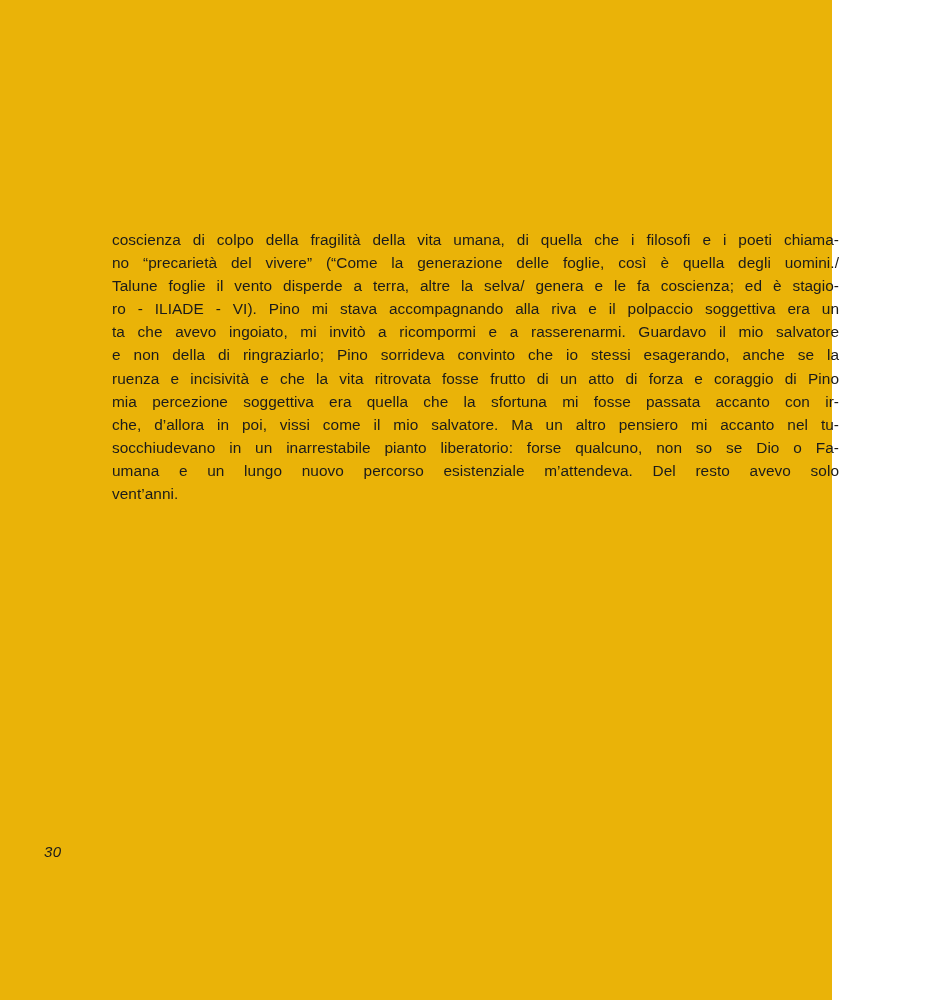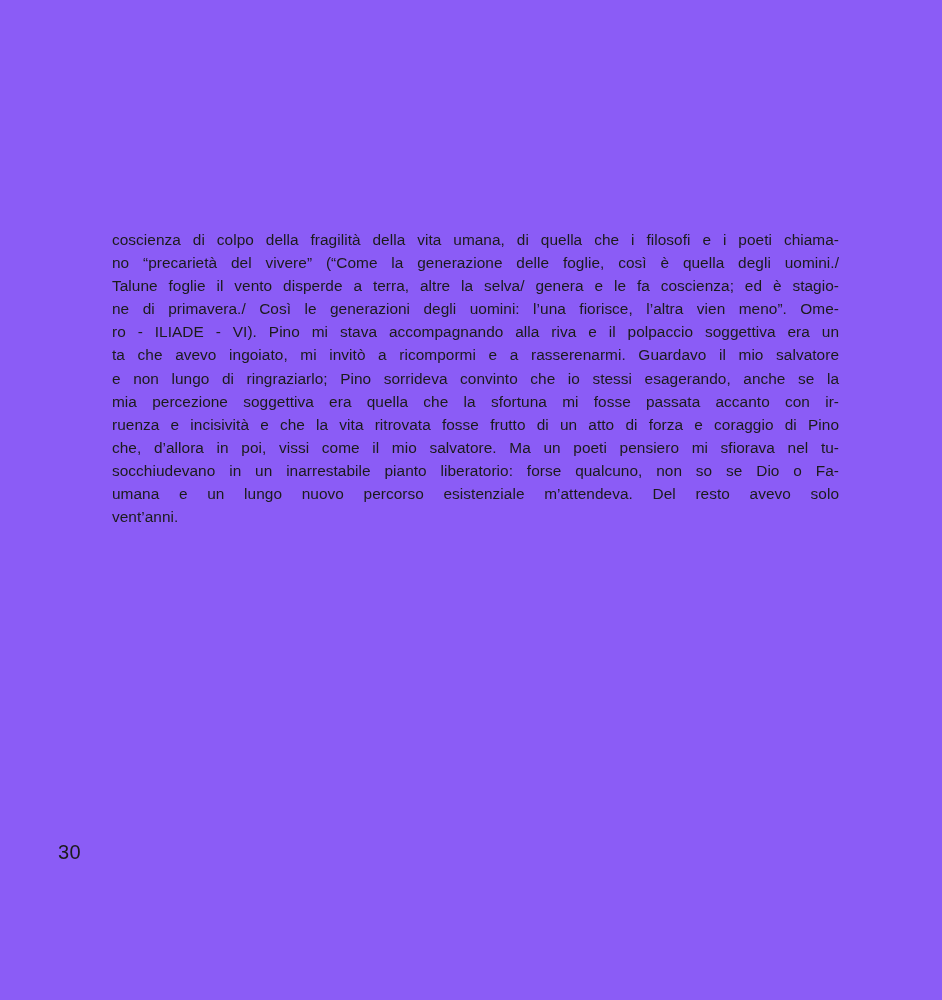--- a/index.html
+++ b/index.html
@@ -10,23 +10,23 @@
   body {
     width: 942px;
     height: 1000px;
     background: #ffffff;
     font-family: "Liberation Sans", sans-serif;
     overflow: hidden;
   }
 
   .page {
     position: relative;
-    width: 942px;
+    width: 832px;
     height: 1000px;
-    background: #8b5cf6;
+    background: #eab308;
   }
 
   
   .text-block {
     position: absolute;
     left: 112px;
     top: 228px;
     width: 727px;
     text-align: justify;
     text-justify: inter-word;
@@ -48,45 +48,45 @@
     height: 23.1px;
   }
   
   .line.last {
     text-align-last: left;
   }
 
   
   .folio {
     position: absolute;
-    left: 58px;
+    left: 44px;
     top: 842px;
     font-family: "Liberation Sans", sans-serif;
-    font-size: 20px;
+    font-style: italic;
+    font-size: 15px;
     line-height: 20px;
     color: #1b1b1b;
     letter-spacing: 0.3px;
   }
 </style>
 </head>
 <body>
 
 <div class="page">
 
   <div class="text-block">
     <span class="line">coscienza di colpo della fragilità della vita umana, di quella che i filosofi e i poeti chiama-</span>
     <span class="line">no “precarietà del vivere” (“Come la generazione delle foglie, così è quella degli uomini./</span>
     <span class="line">Talune foglie il vento disperde a terra, altre la selva/ genera e le fa coscienza; ed è stagio-</span>
-    <span class="line">ne di primavera./ Così le generazioni degli uomini: l’una fiorisce, l’altra vien meno”. Ome-</span>
     <span class="line">ro - ILIADE - VI). Pino mi stava accompagnando alla riva e il polpaccio soggettiva era un</span>
     <span class="line">ta che avevo ingoiato, mi invitò a ricompormi e a rasserenarmi. Guardavo il mio salvatore</span>
-    <span class="line">e non lungo di ringraziarlo; Pino sorrideva convinto che io stessi esagerando, anche se la</span>
+    <span class="line">e non della di ringraziarlo; Pino sorrideva convinto che io stessi esagerando, anche se la</span>
+    <span class="line">ruenza e incisività e che la vita ritrovata fosse frutto di un atto di forza e coraggio di Pino</span>
     <span class="line">mia percezione soggettiva era quella che la sfortuna mi fosse passata accanto con ir-</span>
-    <span class="line">ruenza e incisività e che la vita ritrovata fosse frutto di un atto di forza e coraggio di Pino</span>
-    <span class="line">che, d’allora in poi, vissi come il mio salvatore. Ma un poeti pensiero mi sfiorava nel tu-</span>
+    <span class="line">che, d’allora in poi, vissi come il mio salvatore. Ma un altro pensiero mi accanto nel tu-</span>
     <span class="line">socchiudevano in un inarrestabile pianto liberatorio: forse qualcuno, non so se Dio o Fa-</span>
     <span class="line">umana e un lungo nuovo percorso esistenziale m’attendeva. Del resto avevo solo</span>
     <span class="line last">vent’anni.</span>
   </div>
 
   <div class="folio">30</div>
 
 </div>
 
 </body></html>

